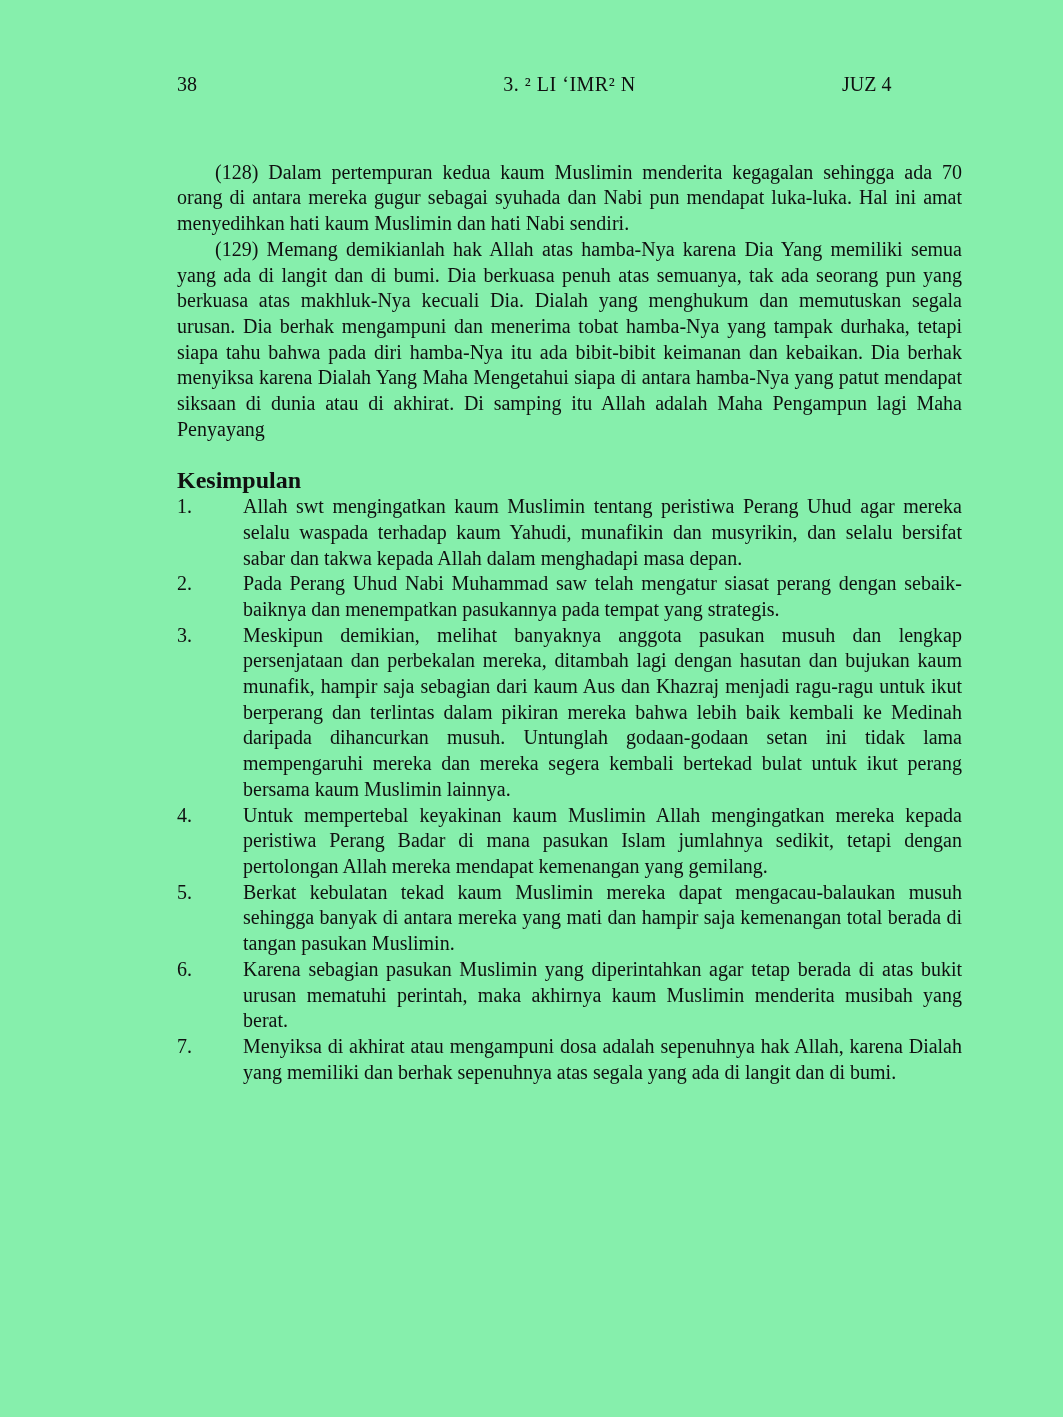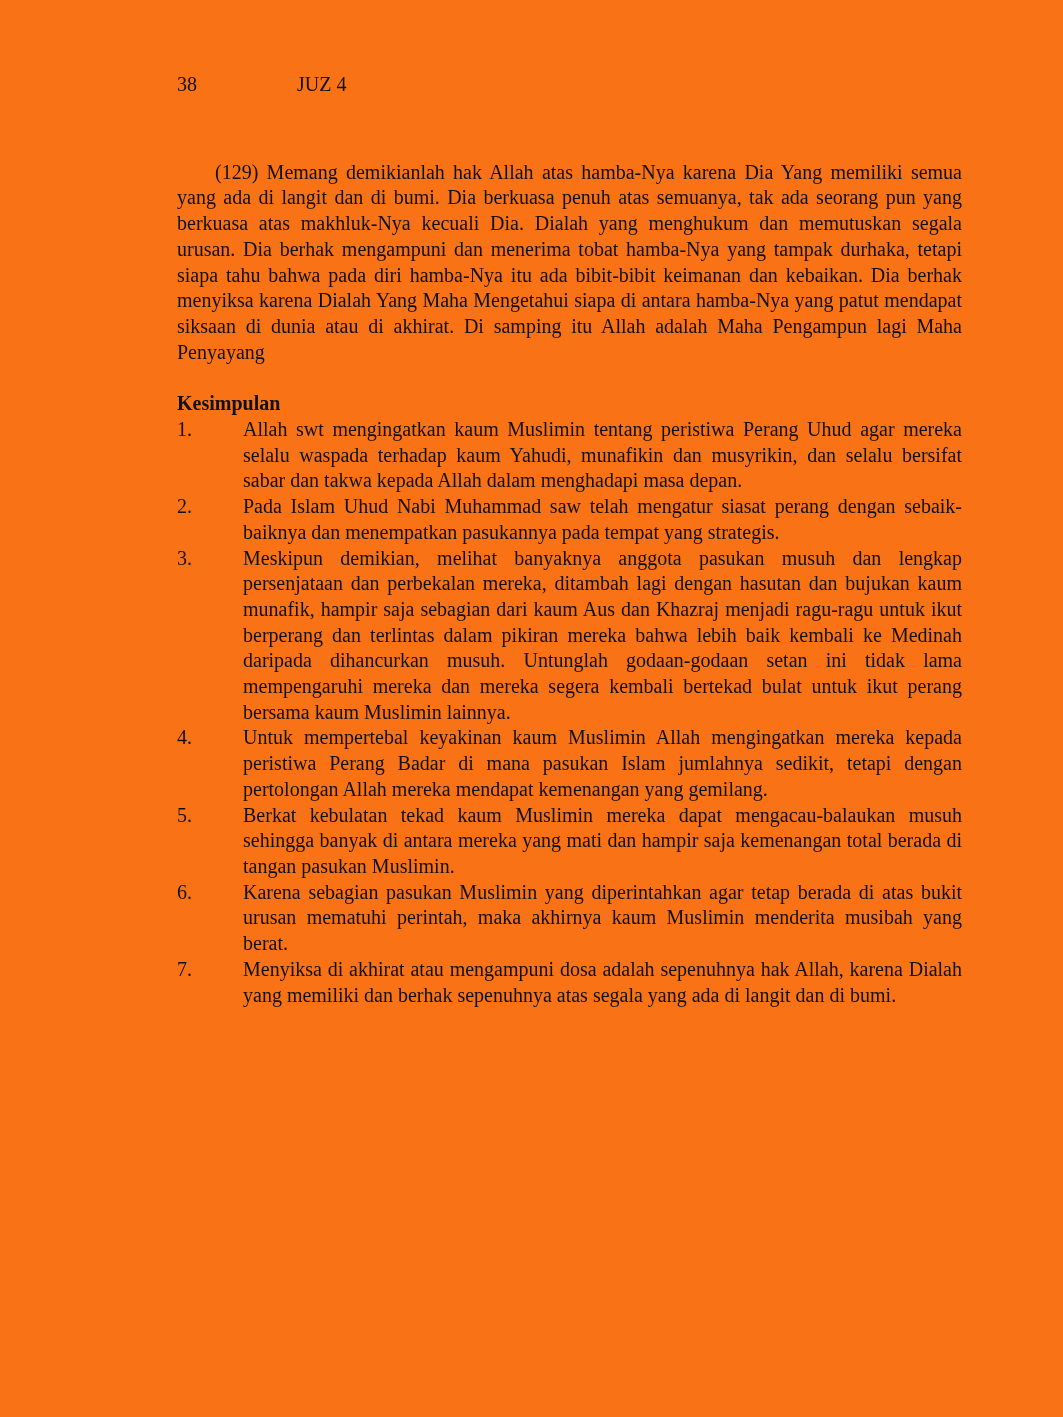--- a/index.html
+++ b/index.html
@@ -4,21 +4,21 @@
 <style>
   html, body {
     margin: 0;
     padding: 0;
     background: #ffffff;
   }
   .page {
     position: relative;
     width: 1063px;
     height: 1417px;
-    background: #f97316;
+    background: #86efac;
     color: #101010;
     font-family: "Liberation Serif", "DejaVu Serif", serif;
     font-size: 20px;
     line-height: 25.7px;
     box-sizing: border-box;
     padding: 72px 101px 0 177px;
     overflow: hidden;
   }
   .page-header {
     display: flex;
@@ -40,21 +40,21 @@
   }
   .body-text p.para {
     margin: 0;
     text-align: justify;
     text-indent: 38px;
   }
   .section-heading {
     font-weight: bold;
     margin-top: 26px;
     margin-bottom: 0;
-    font-size: 20px;
+    font-size: 24px;
     line-height: 25.7px;
   }
   .num-list {
     margin: 0;
     padding: 0;
   }
   .list-item {
     display: flex;
     align-items: flex-start;
   }
@@ -68,36 +68,38 @@
     margin-left: 36px;
   }
 </style>
 </head>
 <body>
 
 <div class="page">
 
   <div class="page-header">
     <span class="hdr-left">38</span>
+    <span class="hdr-center">3. ² LI ‘IMR² N</span>
     <span class="hdr-right">JUZ 4</span>
   </div>
 
   <div class="body-text">
+    <p class="para">(128) Dalam pertempuran kedua kaum Muslimin menderita kegagalan sehingga ada 70 orang di antara mereka gugur sebagai syuhada dan Nabi pun mendapat luka-luka. Hal ini amat menyedihkan hati kaum Muslimin dan hati Nabi sendiri.</p>
     <p class="para">(129) Memang demikianlah hak Allah atas hamba-Nya karena Dia Yang memiliki semua yang ada di langit dan di bumi. Dia berkuasa penuh atas semuanya, tak ada seorang pun yang berkuasa atas makhluk-Nya kecuali Dia. Dialah yang menghukum dan memutuskan segala urusan. Dia berhak mengampuni dan menerima tobat hamba-Nya yang tampak durhaka, tetapi siapa tahu bahwa pada diri hamba-Nya itu ada bibit-bibit keimanan dan kebaikan. Dia berhak menyiksa karena Dialah Yang Maha Mengetahui siapa di antara hamba-Nya yang patut mendapat siksaan di dunia atau di akhirat. Di samping itu Allah adalah Maha Pengampun lagi Maha Penyayang</p>
 
     <h2 class="section-heading">Kesimpulan</h2>
 
     <div class="num-list">
       <div class="list-item">
         <span class="num">1.</span>
         <div class="item-text">Allah swt mengingatkan kaum Muslimin tentang peristiwa Perang Uhud agar mereka selalu waspada terhadap kaum Yahudi, munafikin dan musyrikin, dan selalu bersifat sabar dan takwa kepada Allah dalam menghadapi masa depan.</div>
       </div>
       <div class="list-item">
         <span class="num">2.</span>
-        <div class="item-text">Pada Islam Uhud Nabi Muhammad saw telah mengatur siasat perang dengan sebaik-baiknya dan menempatkan pasukannya pada tempat yang strategis.</div>
+        <div class="item-text">Pada Perang Uhud Nabi Muhammad saw telah mengatur siasat perang dengan sebaik-baiknya dan menempatkan pasukannya pada tempat yang strategis.</div>
       </div>
       <div class="list-item">
         <span class="num">3.</span>
         <div class="item-text">Meskipun demikian, melihat banyaknya anggota pasukan musuh dan lengkap persenjataan dan perbekalan mereka, ditambah lagi dengan hasutan dan bujukan kaum munafik, hampir saja sebagian dari kaum Aus dan Khazraj menjadi ragu-ragu untuk ikut berperang dan terlintas dalam pikiran mereka bahwa lebih baik kembali ke Medinah daripada dihancurkan musuh. Untunglah godaan-godaan setan ini tidak lama mempengaruhi mereka dan mereka segera kembali bertekad bulat untuk ikut perang bersama kaum Muslimin lainnya.</div>
       </div>
       <div class="list-item">
         <span class="num">4.</span>
         <div class="item-text">Untuk mempertebal keyakinan kaum Muslimin Allah mengingatkan mereka kepada peristiwa Perang Badar di mana pasukan Islam jumlahnya sedikit, tetapi dengan pertolongan Allah mereka mendapat kemenangan yang gemilang.</div>
       </div>
       <div class="list-item">

